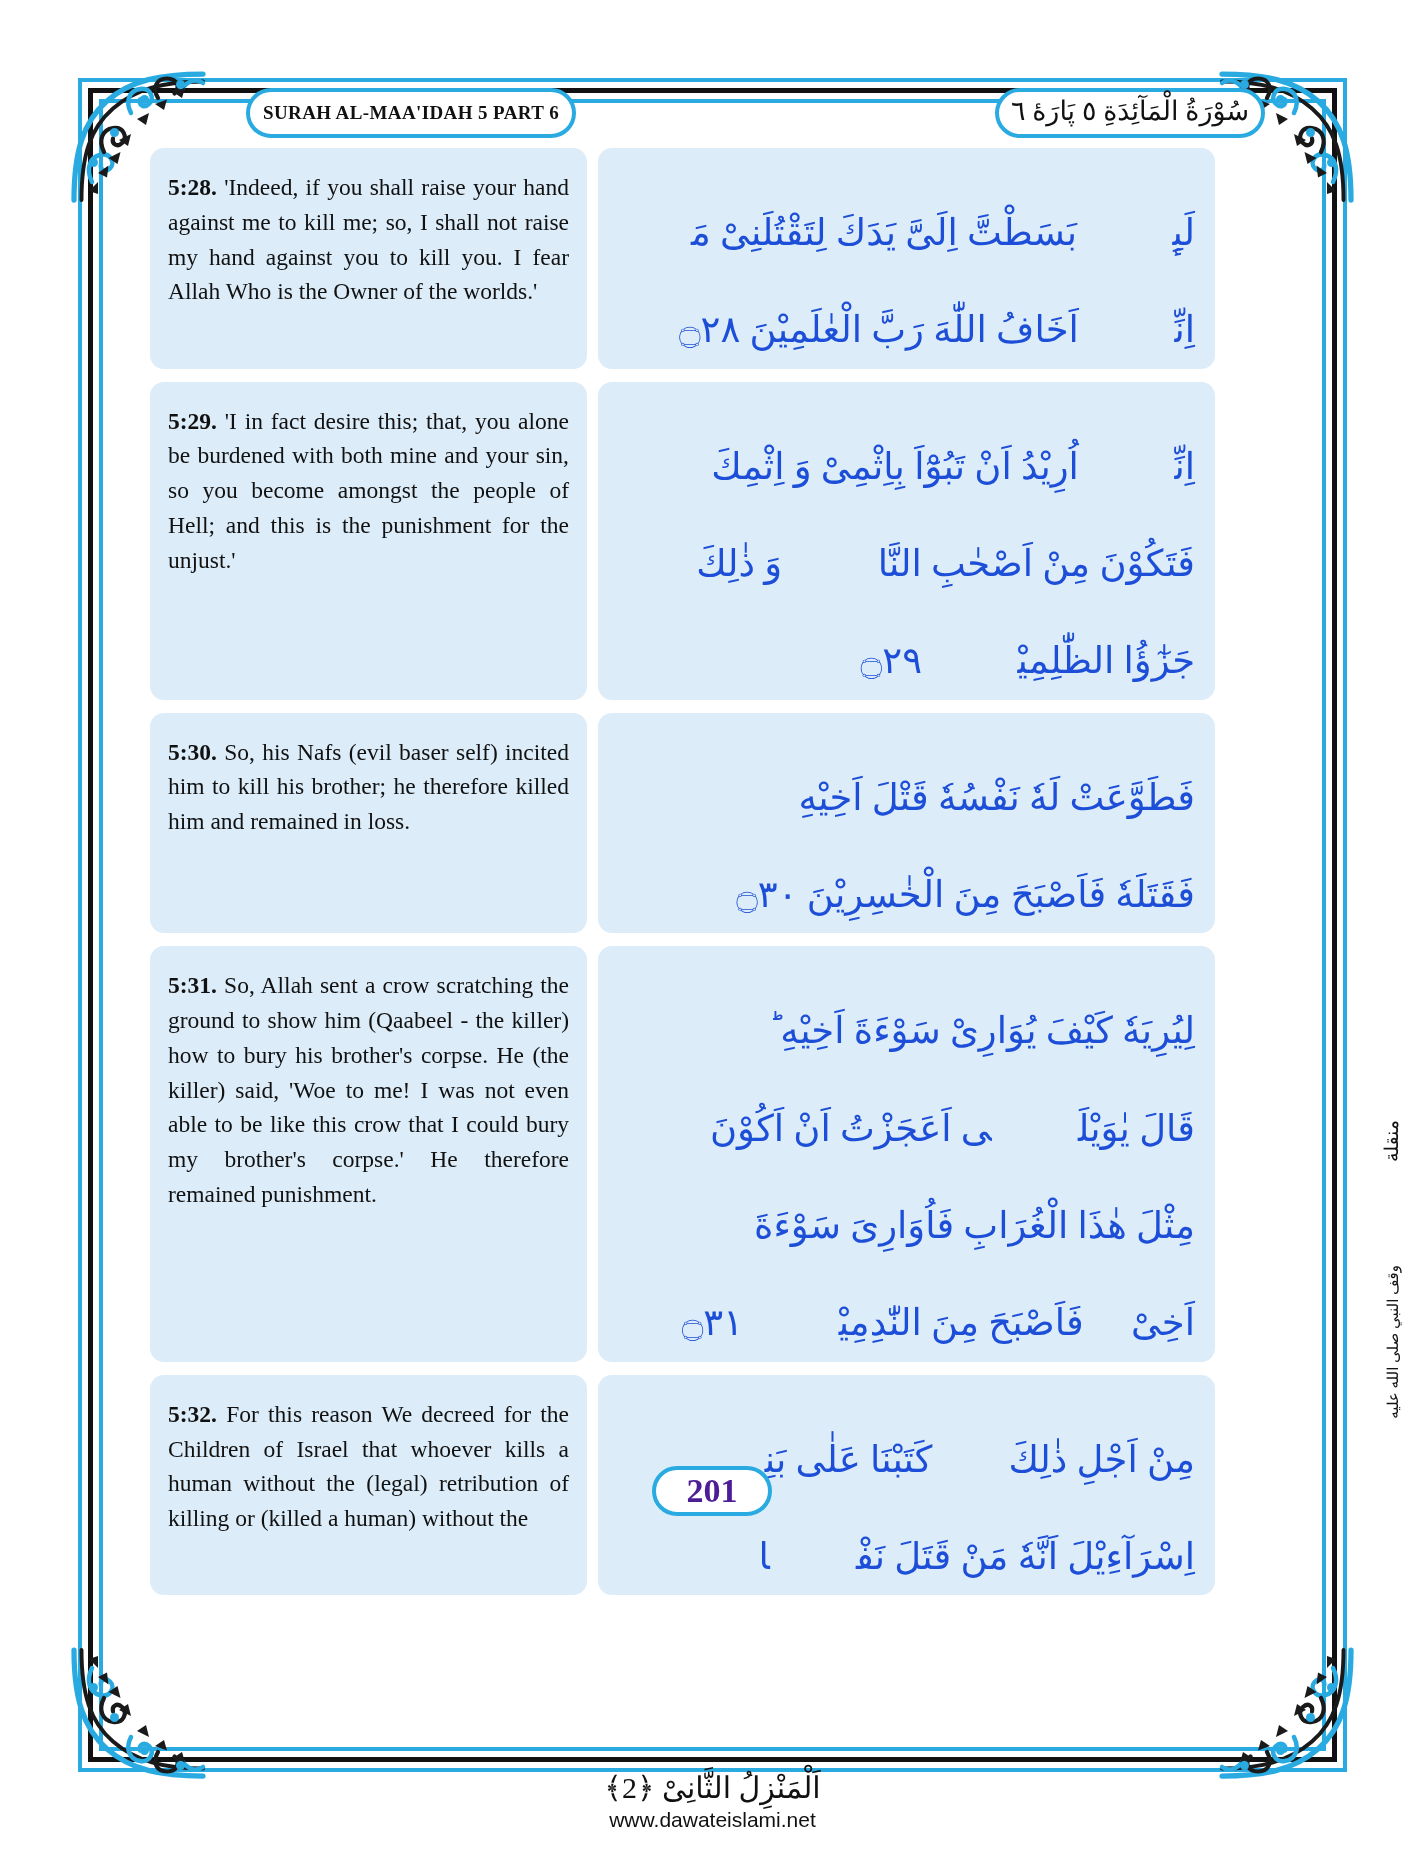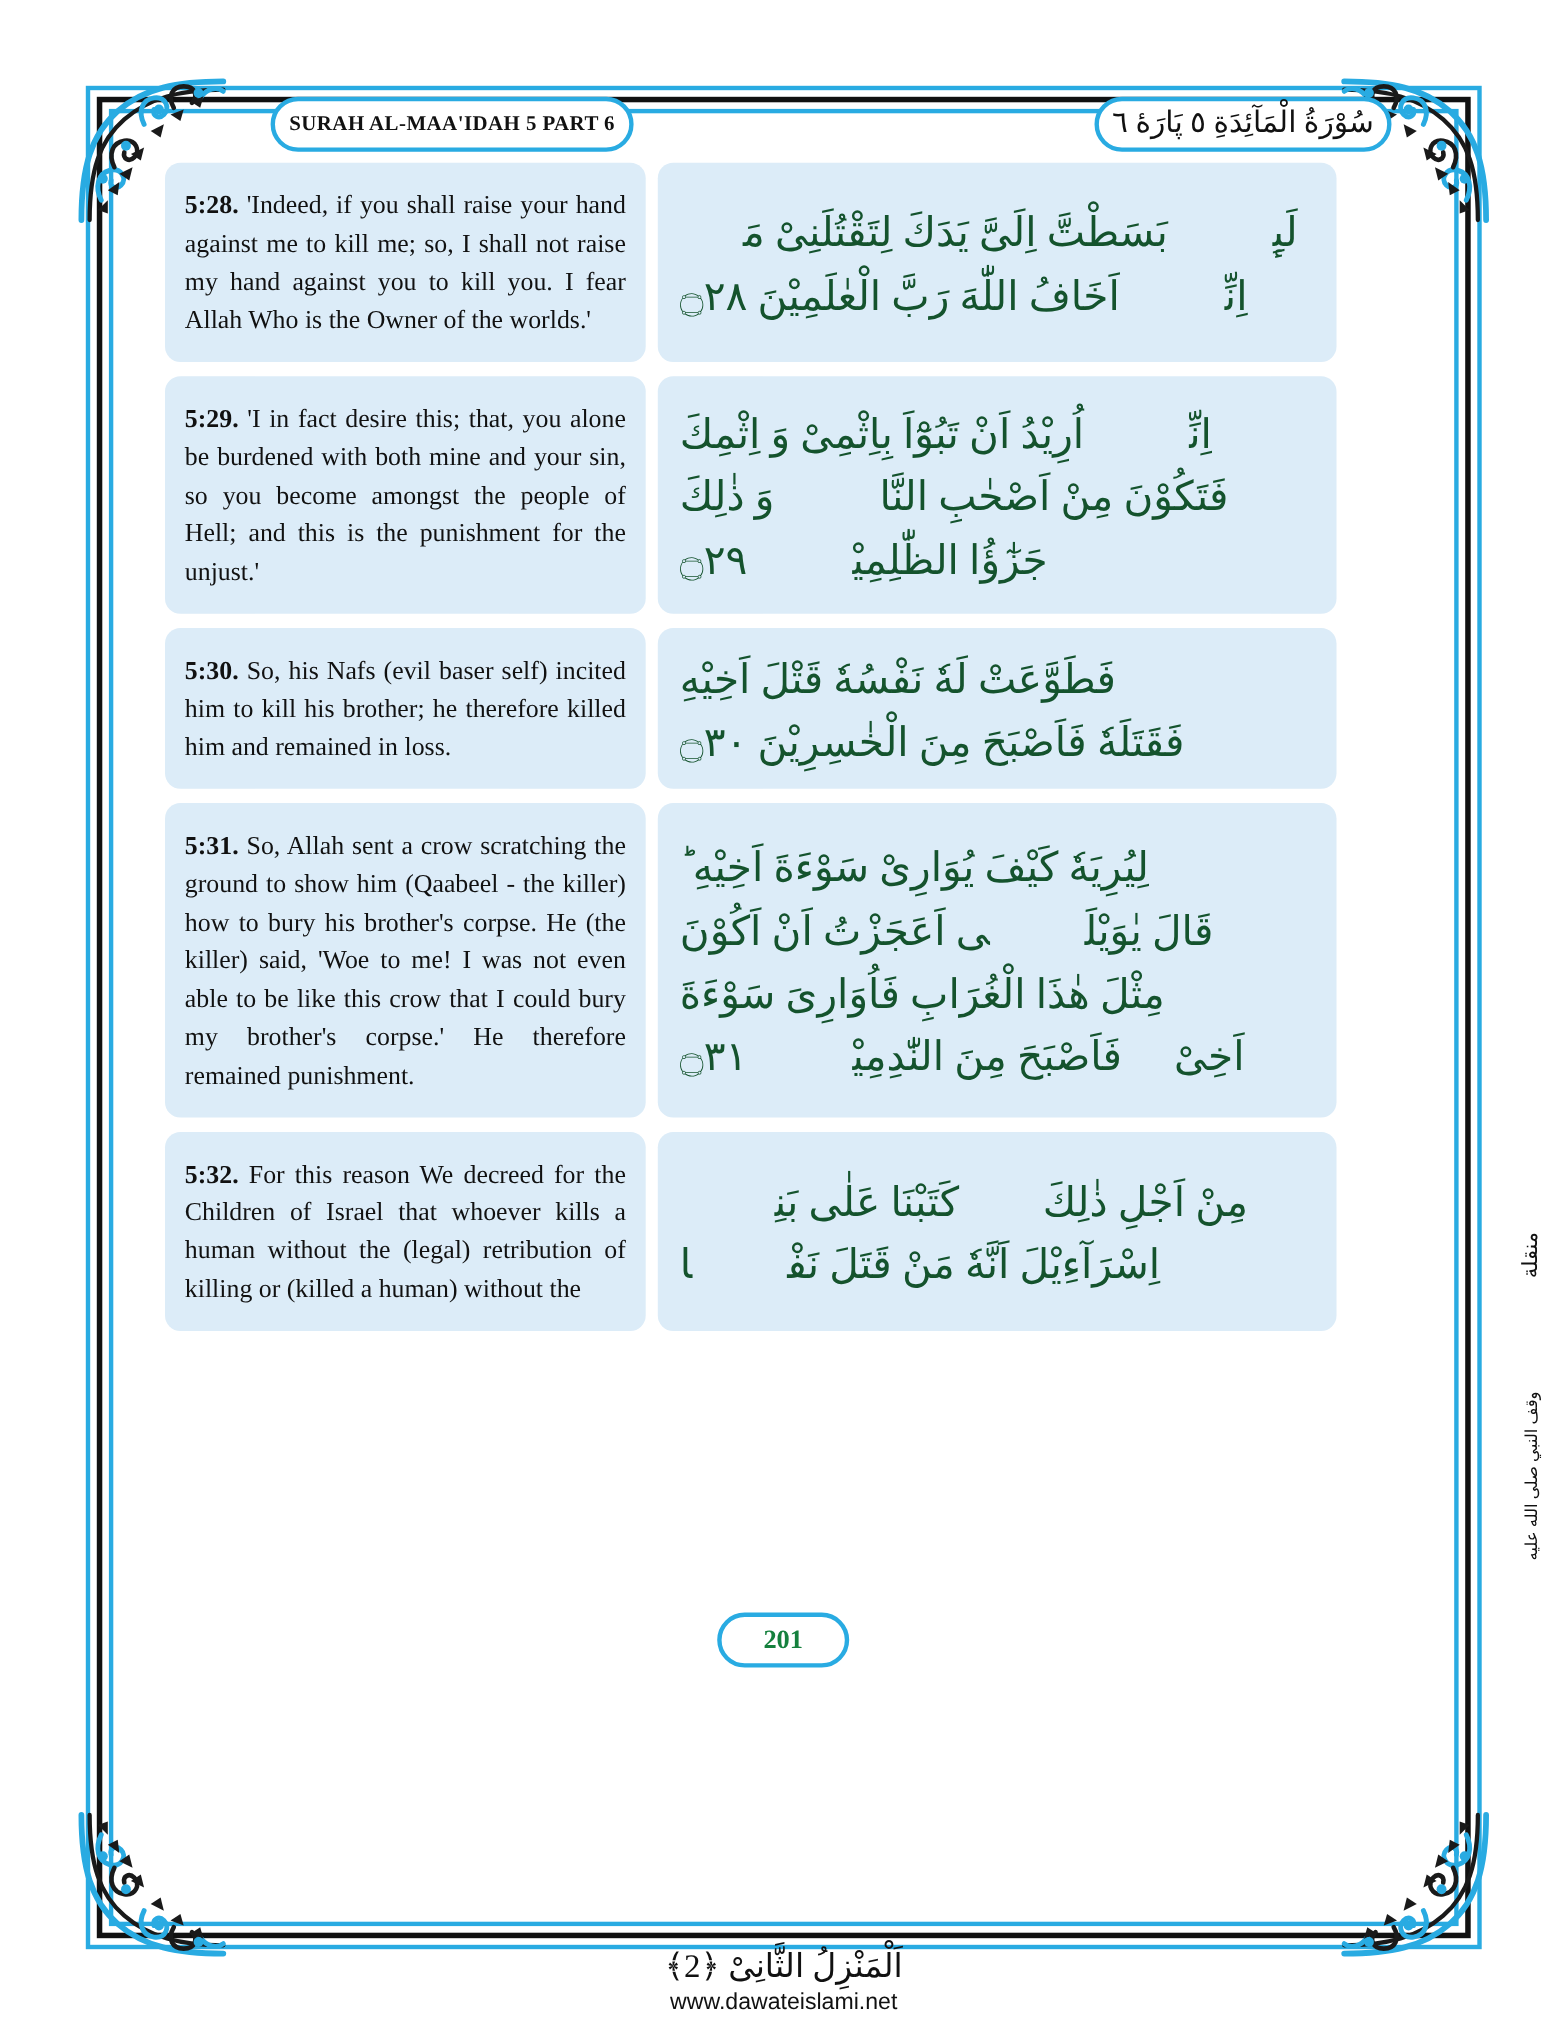--- a/index.html
+++ b/index.html
@@ -88,21 +88,21 @@
     width:120px;height:50px;
     background:#fff;
     border:4px solid #29ABE2;
     border-radius:26px;
     display:flex;align-items:center;justify-content:center;
     z-index:5;
     box-sizing:border-box;
   }
   .pagenum-pill span{
     font-family:"Liberation Serif", serif;
-    font-weight:bold;font-size:24px;color:#15803d;
+    font-weight:bold;font-size:34px;color:#4c1d95;
   }
 
   
   .content{
     position:absolute;
     left:150px; top:148px;
     width:1065px;
     height:1270px;
   }
   .verse-row{
@@ -132,25 +132,26 @@
     text-align-last:left;
     font-family:"Liberation Serif", serif;
     font-size:23.5px;
     line-height:1.48;
     color:#111;
     hyphens:none;
   }
   .vno{ font-weight:bold; }
   .ar-line{
     direction:rtl;
-    text-align:left;
+    text-align:right;
     font-size:37px;
     line-height:1.55;
-    color:#14532d;
+    color:#1d4ed8;
     white-space:nowrap;
+    margin-top:40px;
   }
 
   
   .margin-note{
     position:absolute;
     right:22px;
     writing-mode:vertical-rl;
     text-orientation:mixed;
     transform:rotate(180deg);
     font-size:19px;

